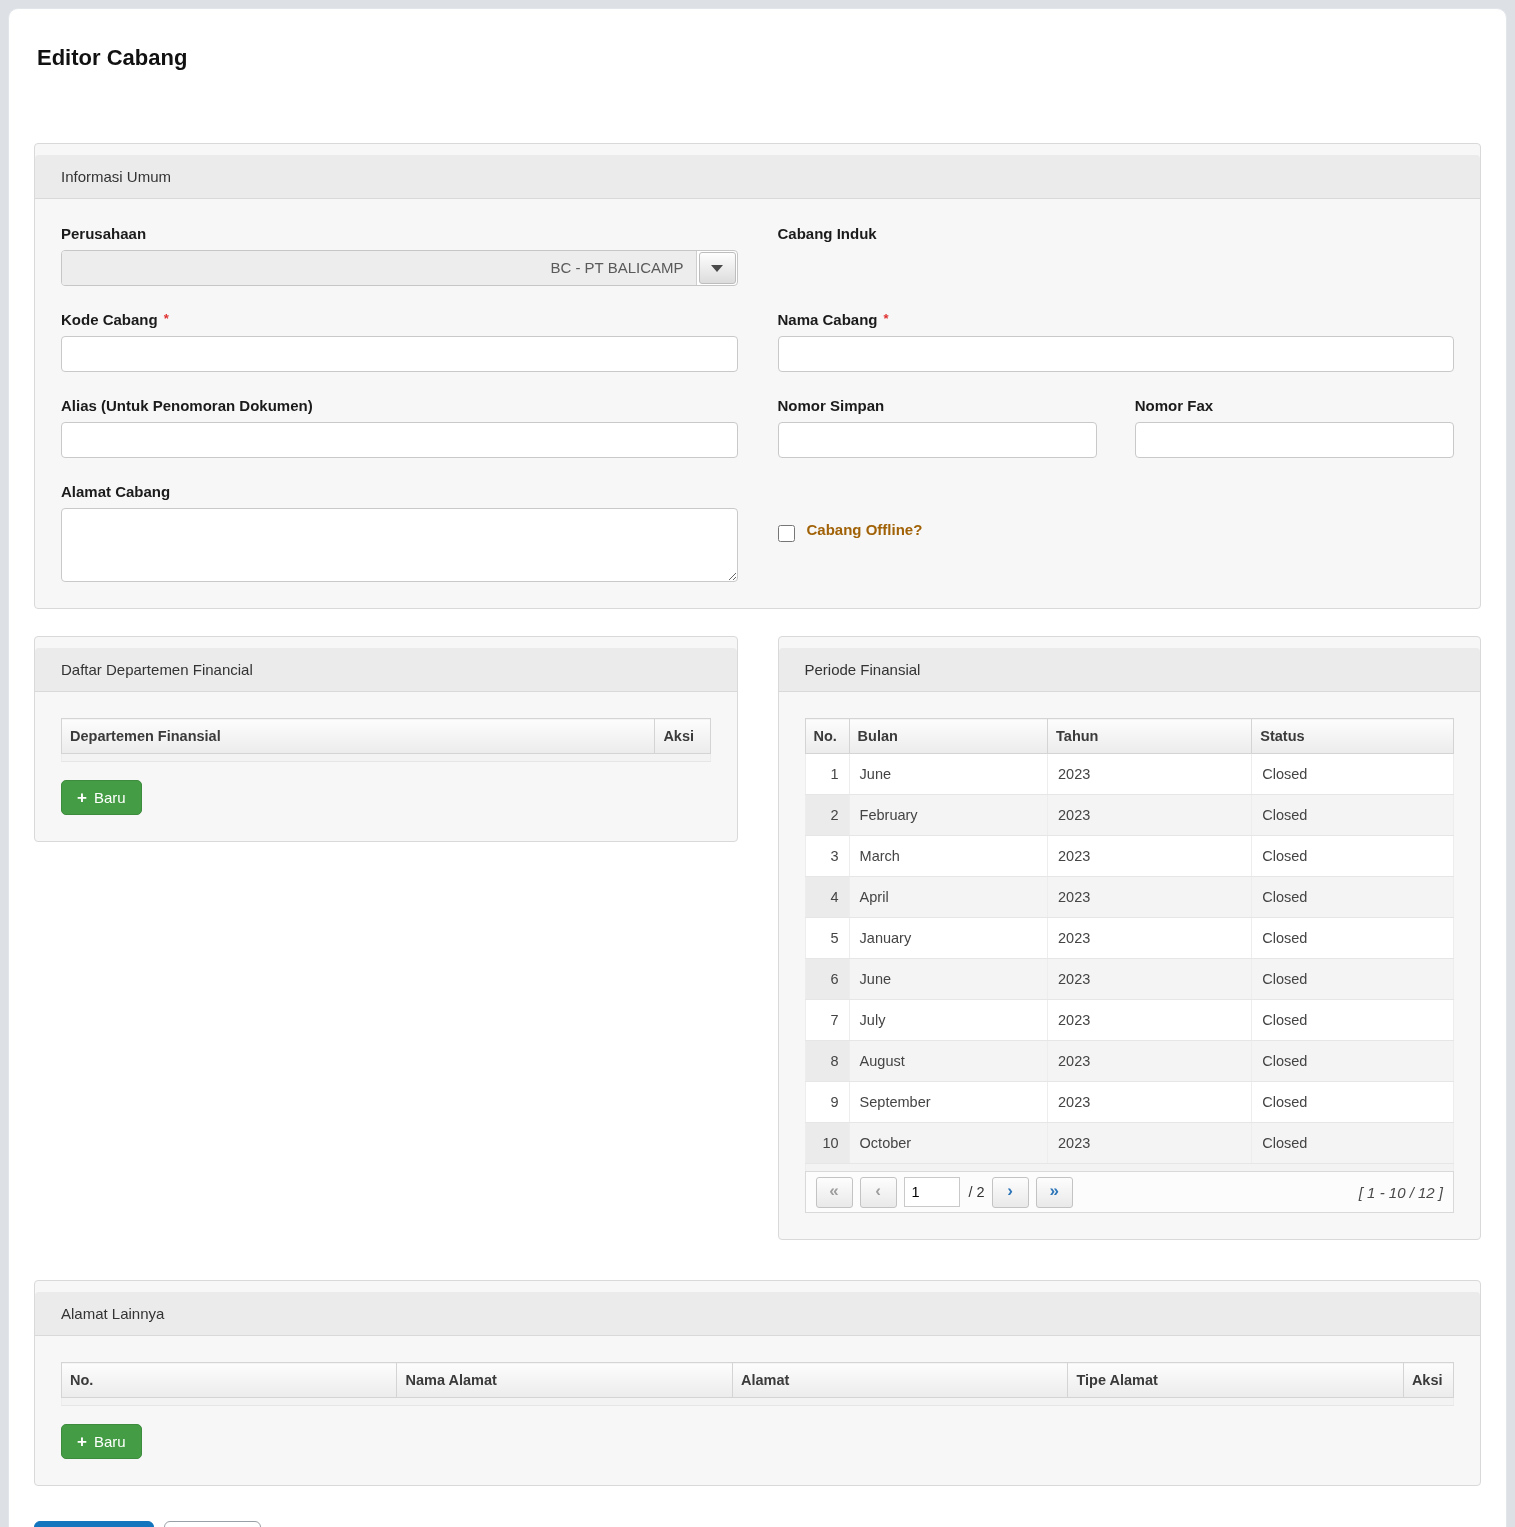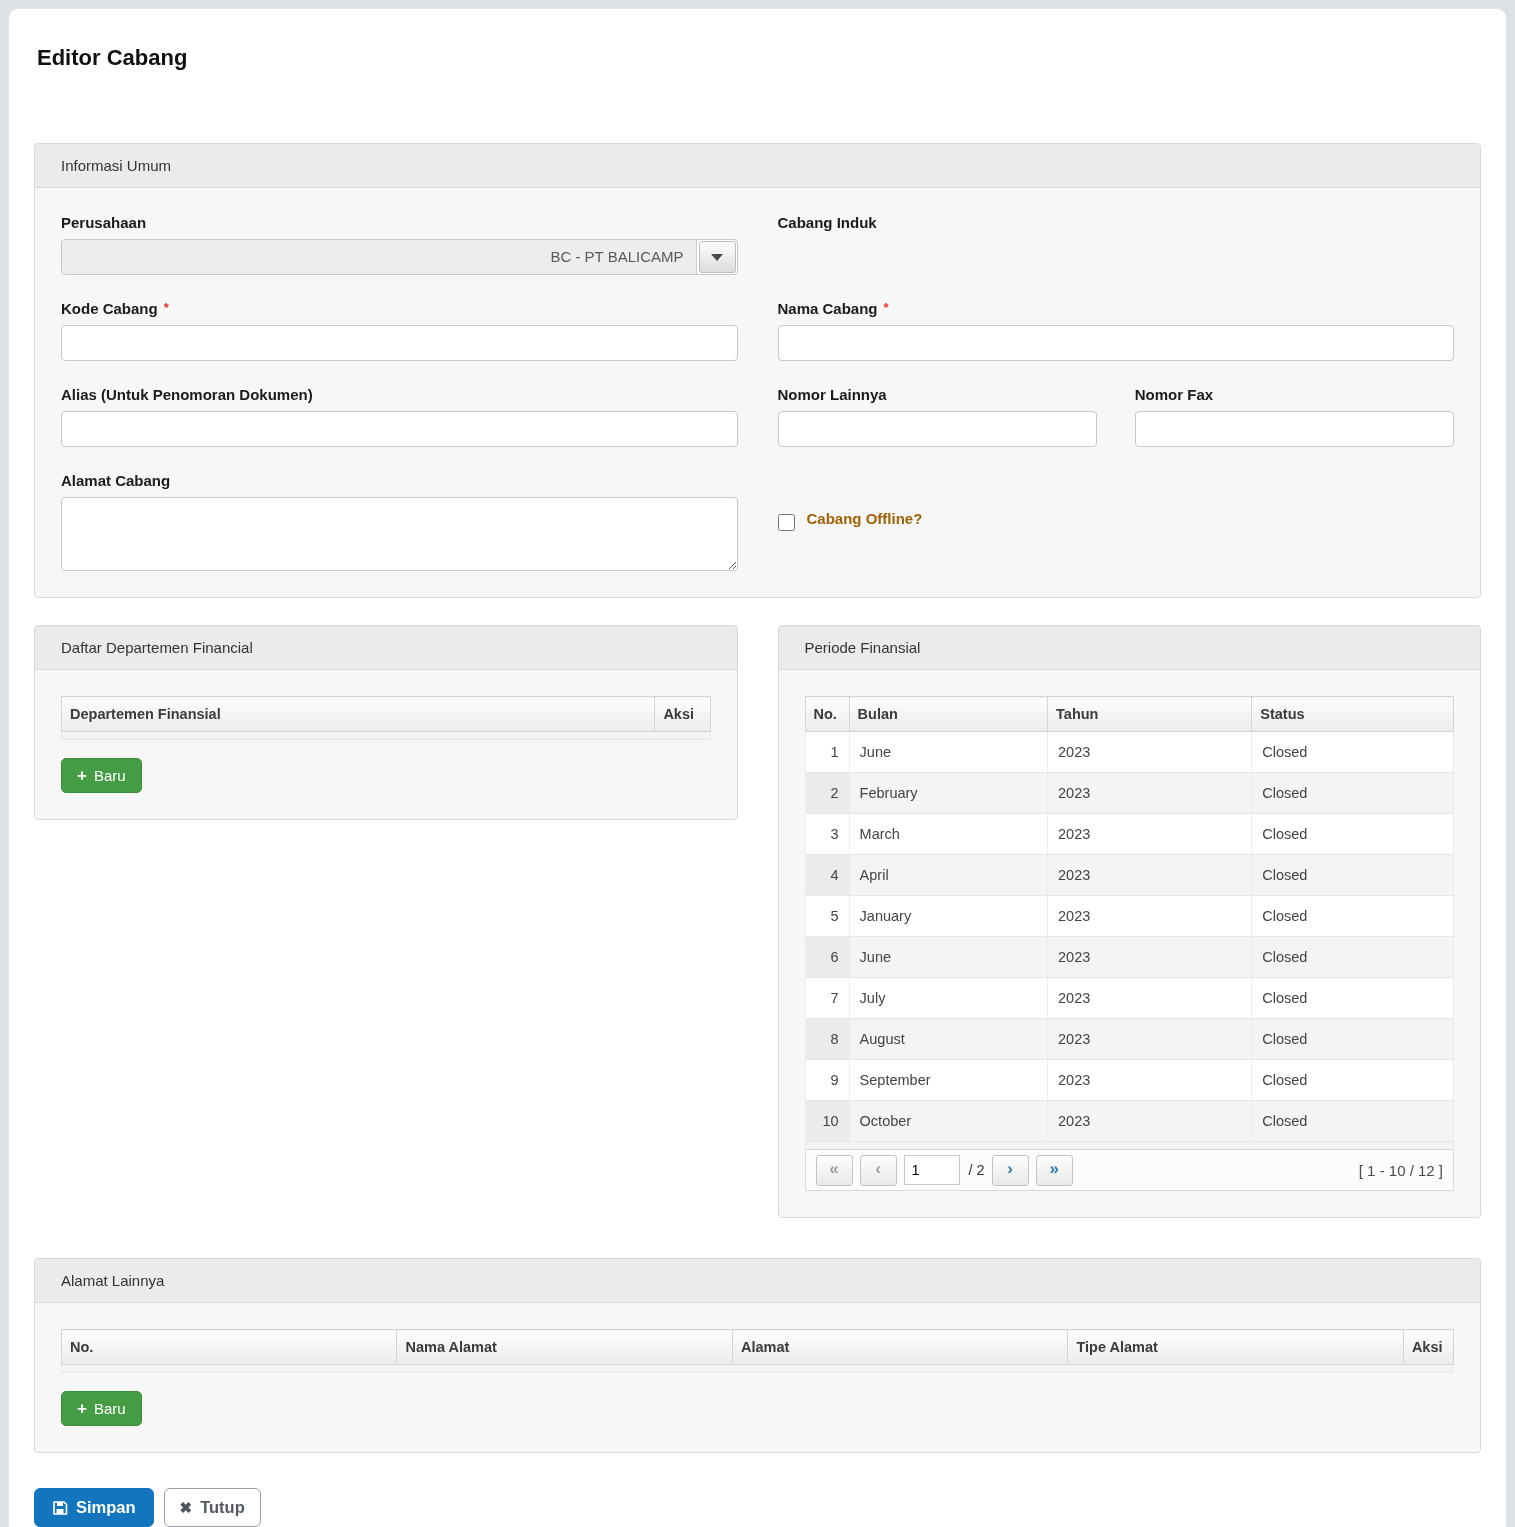--- a/index.html
+++ b/index.html
@@ -30,20 +30,21 @@
     border-radius:4px;
     background:#f7f7f7;
   }
   .panel-heading {
     background:#ebebeb;
     border-bottom:1px solid #d9d9d9;
     border-radius:4px 4px 0 0;
     padding:13px 26px;
     font-size:15px;
     color:#333;
+    margin-top:11px;
   }
   .panel-body { padding:26px; }
   .panel-info { margin-top:72px; }
   .mid-row {
     display:grid;
     grid-template-columns:1fr 1fr;
     column-gap:40px;
     align-items:start;
     margin-top:27px;
   }
@@ -179,21 +180,21 @@
   .pg-btn.disabled { color:#9d9d9d; cursor:default; }
   .pg-btn.active { color:#2e76b8; }
   .pg-input {
     width:56px; height:30px;
     border:1px solid #c9c9c9;
     padding:4px 7px;
     font-size:14.5px;
     font-family:"Liberation Sans", sans-serif;
   }
   .pg-total { font-size:14.5px; color:#333; margin-left:2px; }
-  .pg-range { margin-left:auto; font-size:15px; color:#4a4a4a; }
+  .pg-range { margin-left:auto; font-size:15px; color:#4a4a4a;font-style:italic; }
   
   .btn-baru {
     margin-top:18px;
     display:inline-flex;
     align-items:center;
     gap:7px;
     background:#449d44;
     border:1px solid #3d8b3d;
     border-radius:5px;
     color:#fff;
@@ -283,21 +284,21 @@
           <input class="txt" type="text" value="" style="">
         </div>
 
         <div class="fg">
           <label>Alias (Untuk Penomoran Dokumen)</label>
           <input class="txt" type="text" value="" style="">
         </div>
 
         <div class="two-inline">
           <div class="fg">
-            <label>Nomor Lainnya</label>
+            <label>Nomor Simpan</label>
             <input class="txt" type="text" value="" style="">
           </div>
           <div class="fg">
             <label>Nomor Fax</label>
             <input class="txt" type="text" value="" style="">
           </div>
         </div>
 
         <div class="fg">
           <label>Alamat Cabang</label>

